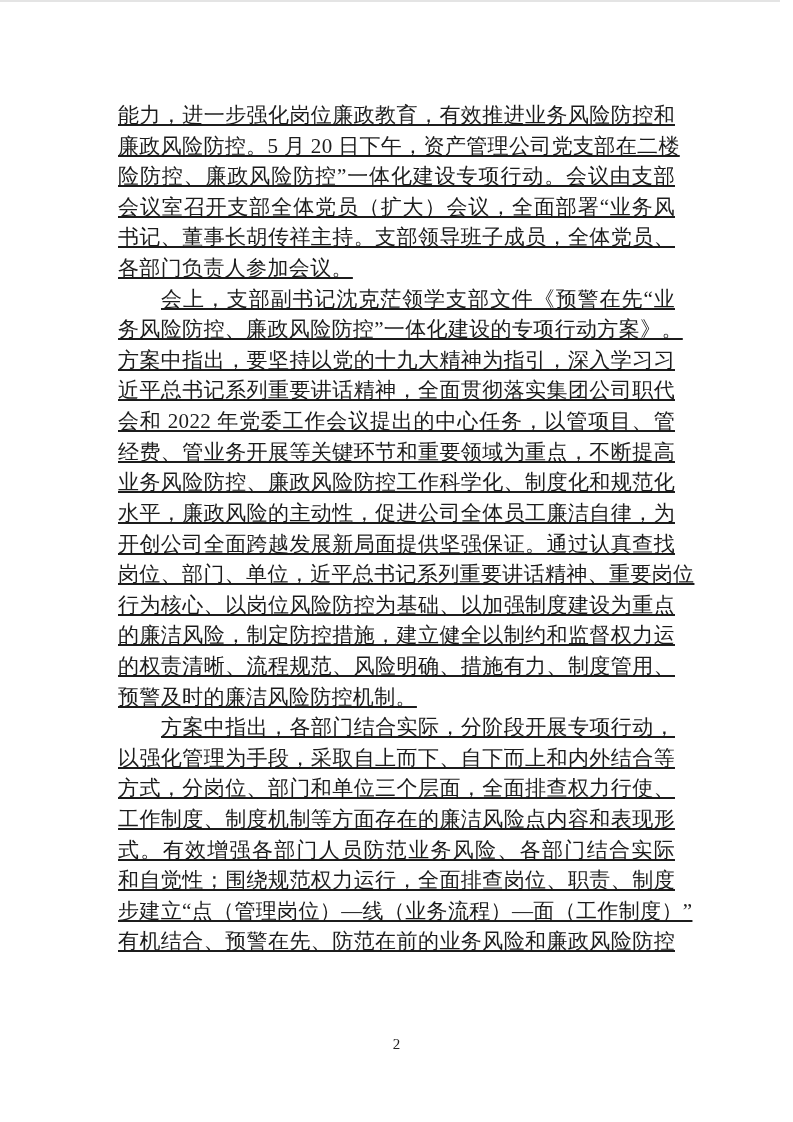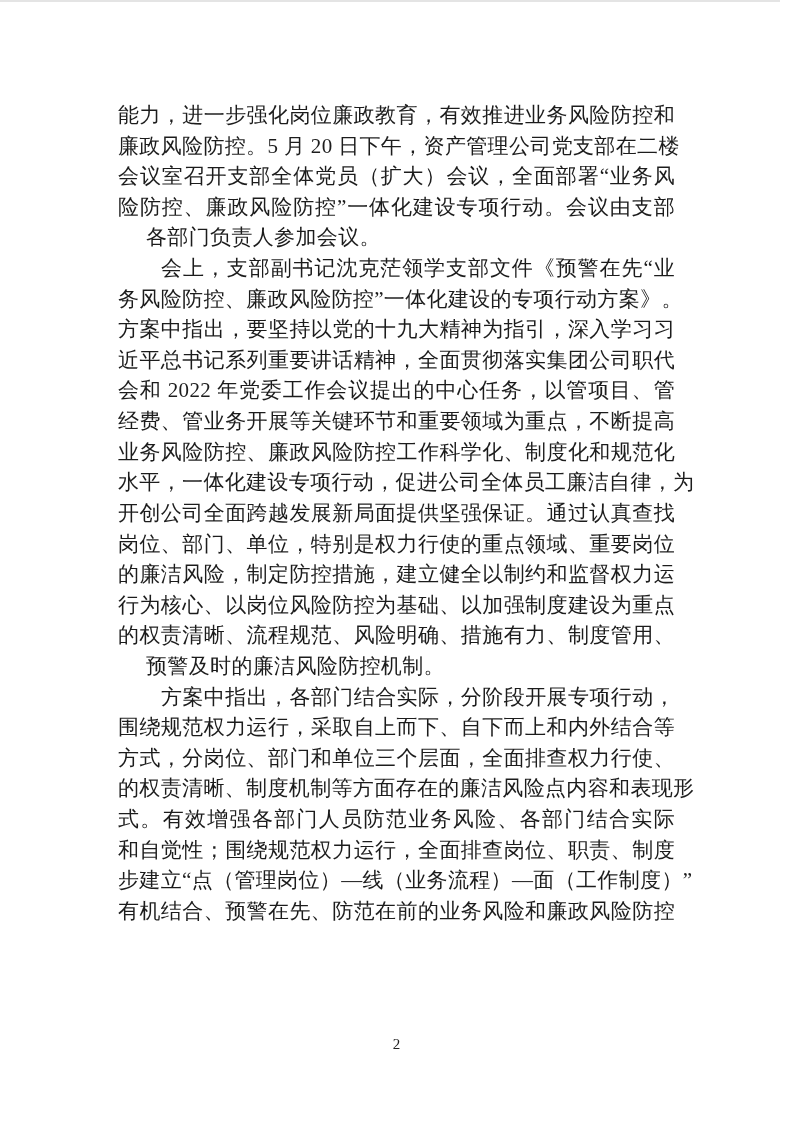--- a/index.html
+++ b/index.html
@@ -30,36 +30,36 @@
     opacity: 0.7;
   }
   .text-block {
     position: absolute;
     left: 118px;
     top: 100px;
     width: 557px;
     color: #1c1c1c;
     font-size: 21px;
     font-weight: 400;
+    text-decoration: underline;
   }
   .para {
     margin: 0;
     padding: 0;
   }
   .line {
     height: 30.62px;
     line-height: 30.62px;
     letter-spacing: 0.35px;
     white-space: nowrap;
     text-align: justify;
     text-align-last: justify;
   }
   .line.short {
     text-align-last: left;
-    margin-left: 28px;
   }
   .line.first {
     text-indent: 43px;
   }
   .page-footer {
     position: absolute;
     top: 1035px;
     left: 0;
     width: 793px;
     text-align: center;
@@ -74,47 +74,48 @@
 <body>
 
 <div class="page">
   <div class="scan-edge"></div>
 
   <div class="text-block">
 
     <div class="para">
       <div class="line">能力，进一步强化岗位廉政教育，有效推进业务风险防控和</div>
       <div class="line">廉政风险防控。5 月 20 日下午，资产管理公司党支部在二楼</div>
+      <div class="line">险防控、廉政风险防控”一体化建设专项行动。会议由支部</div>
       <div class="line">会议室召开支部全体党员（扩大）会议，全面部署“业务风</div>
-      <div class="line">险防控、廉政风险防控”一体化建设专项行动。会议由支部</div>
+      <div class="line">书记、董事长胡传祥主持。支部领导班子成员，全体党员、</div>
       <div class="line short">各部门负责人参加会议。</div>
     </div>
 
     <div class="para">
       <div class="line first">会上，支部副书记沈克茫领学支部文件《预警在先“业</div>
       <div class="line">务风险防控、廉政风险防控”一体化建设的专项行动方案》。</div>
       <div class="line">方案中指出，要坚持以党的十九大精神为指引，深入学习习</div>
       <div class="line">近平总书记系列重要讲话精神，全面贯彻落实集团公司职代</div>
       <div class="line">会和 2022 年党委工作会议提出的中心任务，以管项目、管</div>
       <div class="line">经费、管业务开展等关键环节和重要领域为重点，不断提高</div>
       <div class="line">业务风险防控、廉政风险防控工作科学化、制度化和规范化</div>
-      <div class="line">水平，一体化建设专项行动，促进公司全体员工廉洁自律，为</div>
+      <div class="line">水平，廉政风险的主动性，促进公司全体员工廉洁自律，为</div>
       <div class="line">开创公司全面跨越发展新局面提供坚强保证。通过认真查找</div>
-      <div class="line">岗位、部门、单位，特别是权力行使的重点领域、重要岗位</div>
+      <div class="line">岗位、部门、单位，近平总书记系列重要讲话精神、重要岗位</div>
+      <div class="line">行为核心、以岗位风险防控为基础、以加强制度建设为重点</div>
       <div class="line">的廉洁风险，制定防控措施，建立健全以制约和监督权力运</div>
-      <div class="line">行为核心、以岗位风险防控为基础、以加强制度建设为重点</div>
       <div class="line">的权责清晰、流程规范、风险明确、措施有力、制度管用、</div>
       <div class="line short">预警及时的廉洁风险防控机制。</div>
     </div>
 
     <div class="para">
       <div class="line first">方案中指出，各部门结合实际，分阶段开展专项行动，</div>
-      <div class="line">围绕规范权力运行，采取自上而下、自下而上和内外结合等</div>
+      <div class="line">以强化管理为手段，采取自上而下、自下而上和内外结合等</div>
       <div class="line">方式，分岗位、部门和单位三个层面，全面排查权力行使、</div>
-      <div class="line">的权责清晰、制度机制等方面存在的廉洁风险点内容和表现形</div>
+      <div class="line">工作制度、制度机制等方面存在的廉洁风险点内容和表现形</div>
       <div class="line">式。有效增强各部门人员防范业务风险、各部门结合实际</div>
       <div class="line">和自觉性；围绕规范权力运行，全面排查岗位、职责、制度</div>
       <div class="line">步建立“点（管理岗位）—线（业务流程）—面（工作制度）”</div>
       <div class="line">有机结合、预警在先、防范在前的业务风险和廉政风险防控</div>
     </div>
 
   </div>
 
   <div class="page-footer">
     <span class="page-number">2</span>

